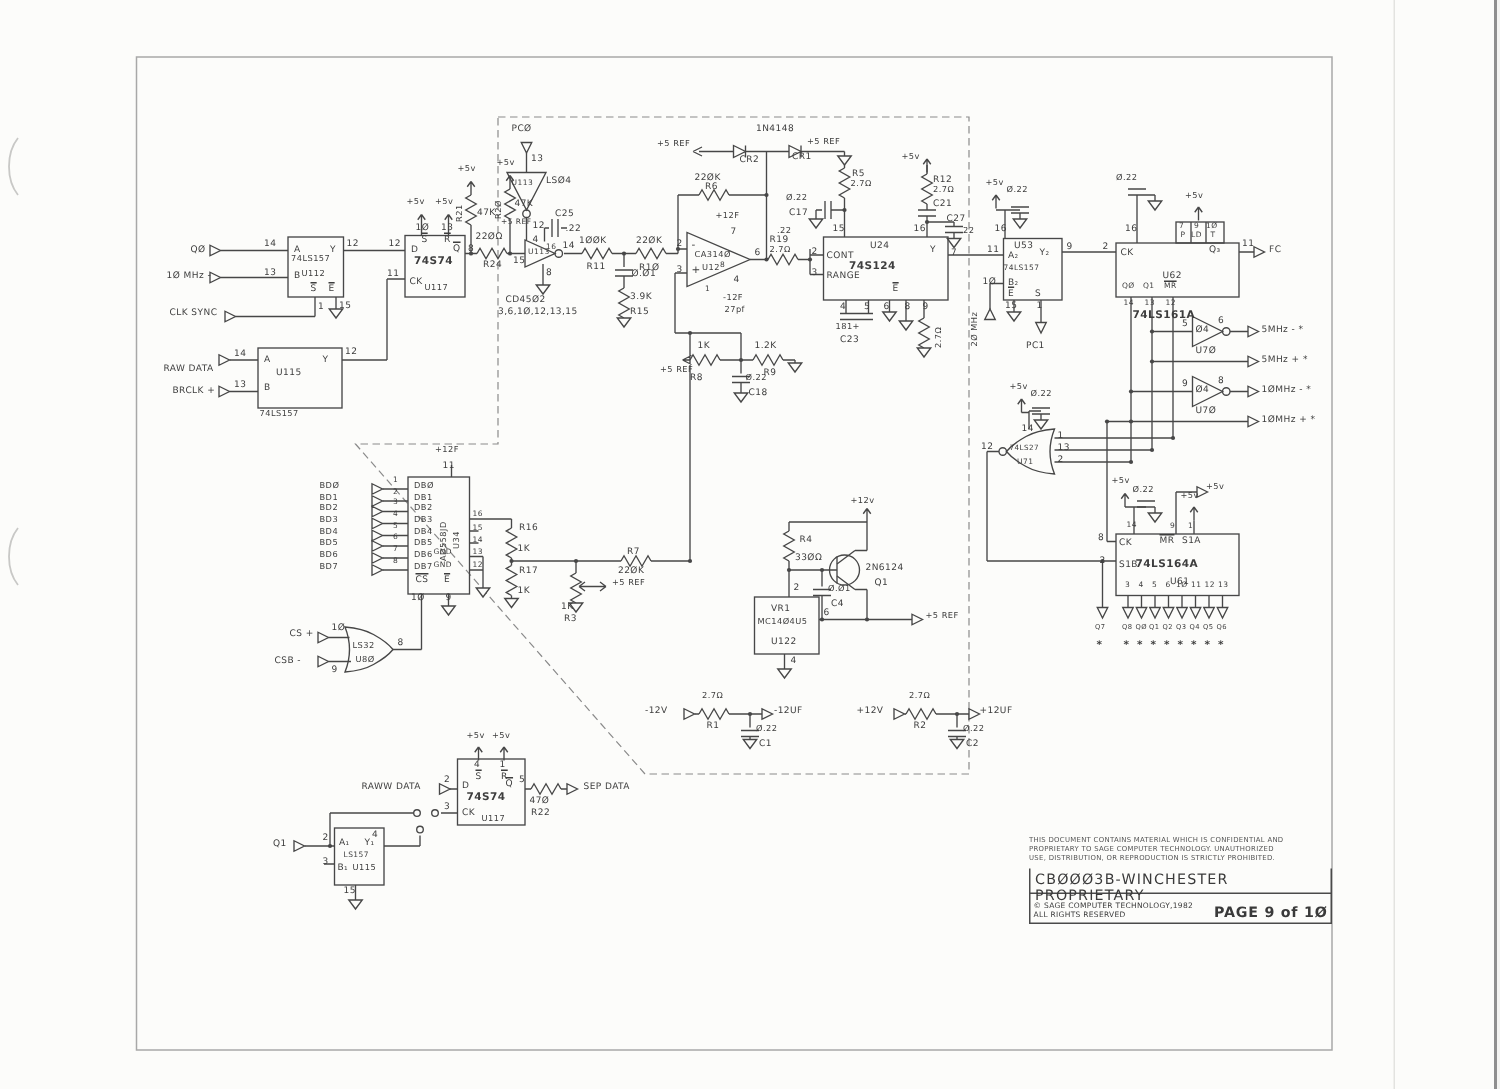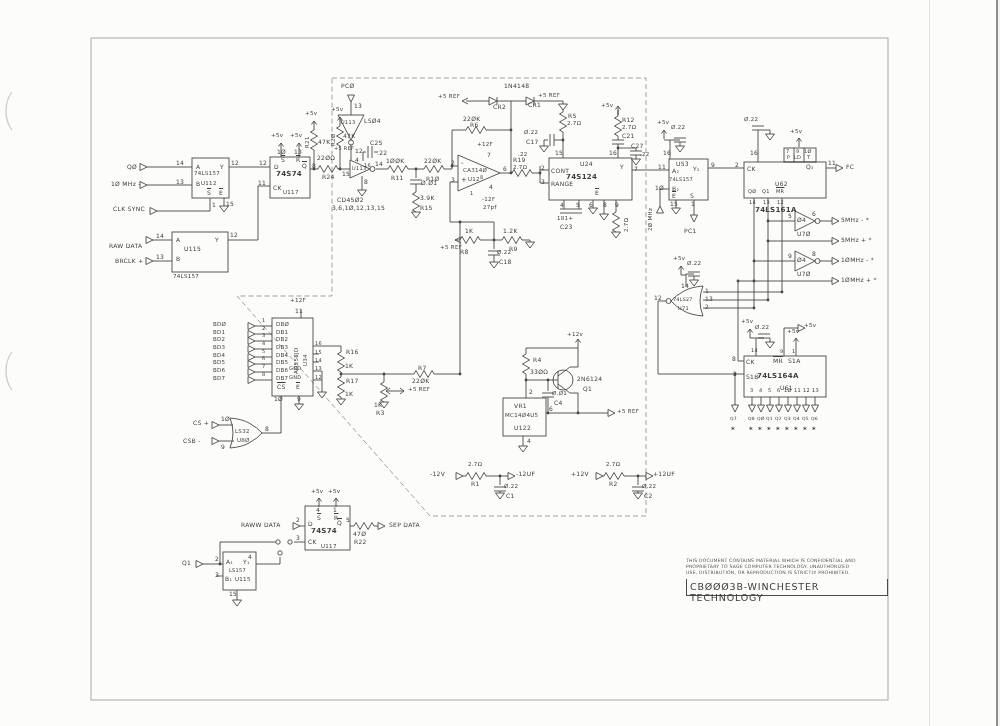--- a/index.html
+++ b/index.html
@@ -668,15 +668,22 @@
       <div class="lbl" style="left: 235px; top: 577px; font-size: 5.5px;">U115</div>
       <div class="lbl" style="left: 229px; top: 591px;">15</div>
     </div>
 
   <div id="tblock">
     <div id="tnotice">
       <div>THIS DOCUMENT CONTAINS MATERIAL WHICH IS CONFIDENTIAL AND</div>
       <div>PROPRIETARY TO SAGE COMPUTER TECHNOLOGY. UNAUTHORIZED</div>
       <div>USE, DISTRIBUTION, OR REPRODUCTION IS STRICTLY PROHIBITED.</div>
     </div>
-    <div id="trow2" class="trow">CBØØØ3B-WINCHESTER TECHNOLOGY</div>
+    <div id="trow2" class="trow">CBØØØ3B-WINCHESTER PROPRIETARY</div>
+    <div id="trow4" class="trow">
+      <div id="tcopy">
+        <div>© SAGE COMPUTER TECHNOLOGY,1982</div>
+        <div>ALL RIGHTS RESERVED</div>
+      </div>
+      <div id="tpage">PAGE 9 of 1Ø</div>
+    </div>
   </div>
 </div>
 
 </body></html>

